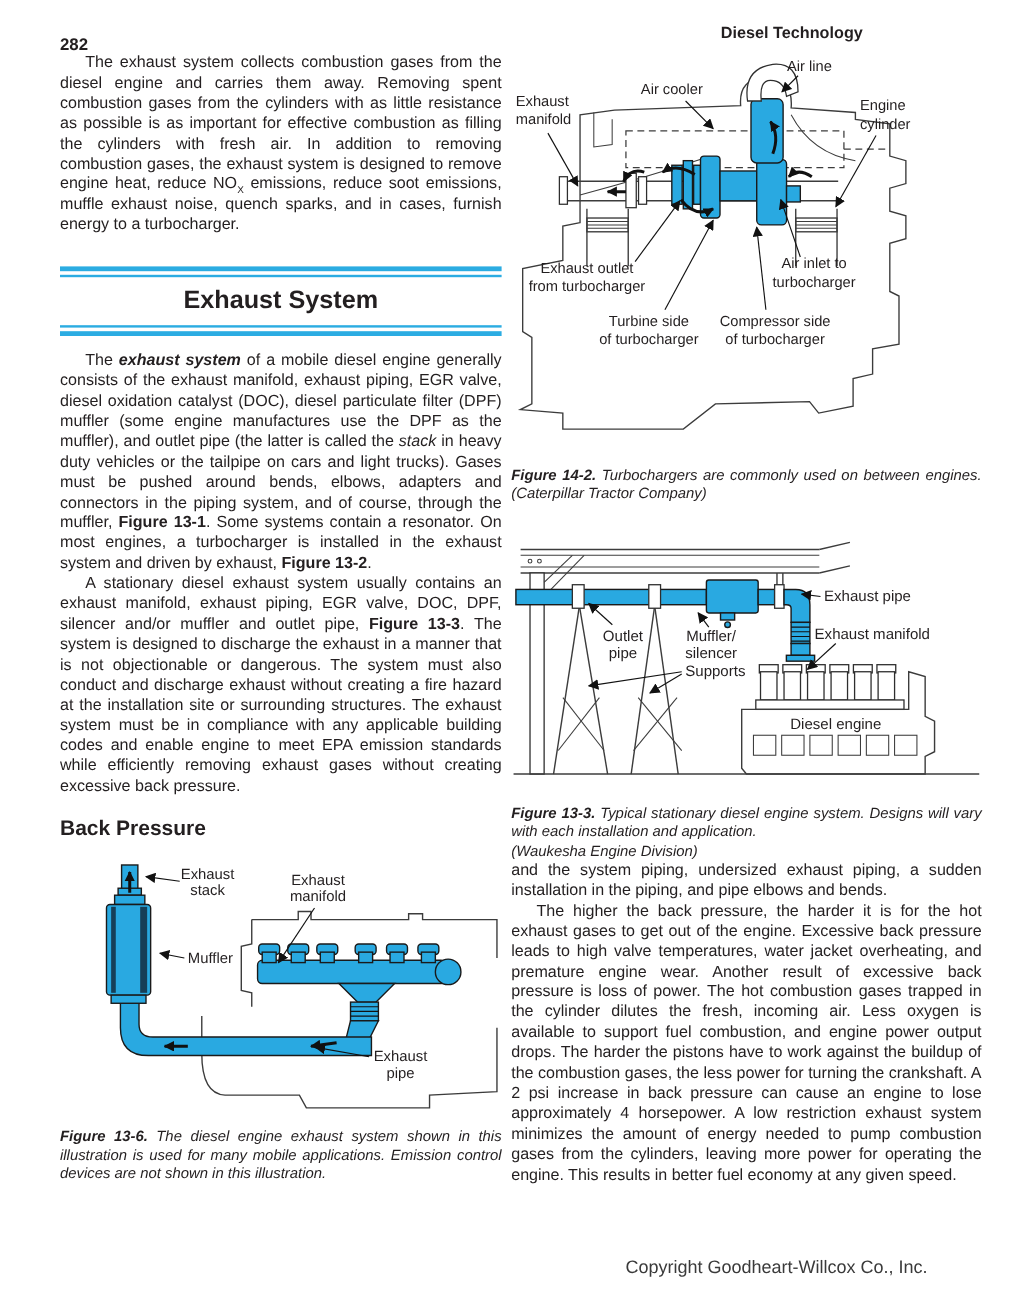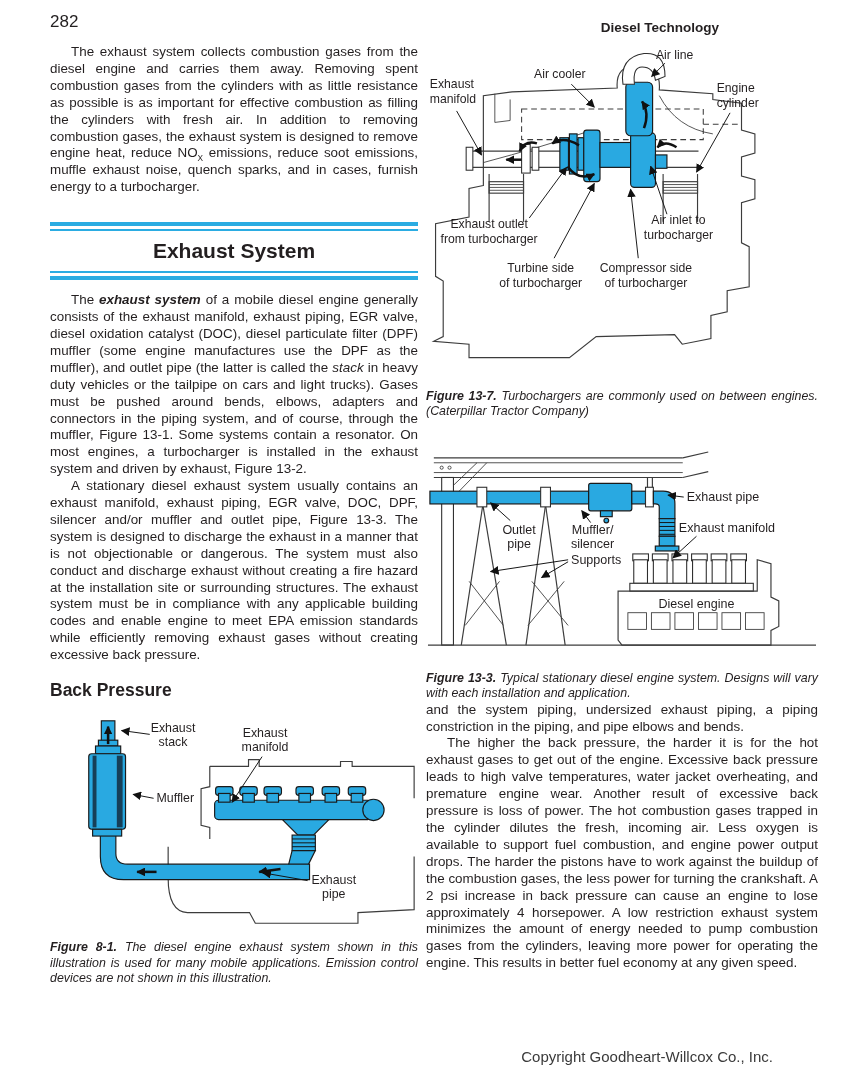--- a/index.html
+++ b/index.html
@@ -1,24 +1,24 @@
 <!DOCTYPE html>
 <html><head>
 <meta charset="utf-8">
 <style>
   html,body{margin:0;padding:0;background:#e8e8e8;}
   .page{position:relative;width:849px;height:1087px;background:#ffffff;margin:0 auto;
         font-family:"Liberation Sans",sans-serif;color:#231f20;overflow:hidden;}
-  .pgnum{position:absolute;left:50px;top:12px;font-size:17px;font-weight:normal;}
+  .pgnum{position:absolute;left:50px;top:29px;font-size:14px;font-weight:bold;}
   .runhead{position:absolute;left:408px;top:20px;width:311px;text-align:right;font-size:13.5px;font-weight:bold;}
   .colL{position:absolute;left:50px;top:44px;width:368px;}
   .colR{position:absolute;left:426px;top:40px;width:392px;}
   p.body{margin:0;font-size:13.4px;line-height:16.9px;text-align:justify;}
   p.ind{text-indent:21px;}
-  .b{font-weight:normal;}
+  .b{font-weight:bold;}
   .i{font-style:italic;}
   .bi{font-weight:bold;font-style:italic;}
   sub{font-size:0.62em;line-height:0;}
   .hdgbox{margin:26px 0 12px 0;}
   .rt{height:4px;background:#2bace2;}
   .rn{height:2px;background:#2bace2;margin-top:3px;}
   .rn2{height:2px;background:#2bace2;margin-bottom:3px;}
   .hdg1{font-size:21px;font-weight:bold;text-align:center;margin:8px 0;}
   .hdg2{font-size:17.5px;font-weight:bold;margin:16px 0 9px 0;}
   .cap{font-size:12.4px;line-height:15.4px;font-style:italic;text-align:justify;margin:0;}
@@ -143,21 +143,21 @@
         <text x="222" y="41" text-anchor="middle">manifold</text>
         <line class="lead" x1="219" y1="47" x2="188" y2="94" marker-end="url(#mkA)"></line>
         <text x="110" y="94">Muffler</text>
         <line class="lead" x1="107" y1="90" x2="86" y2="86" marker-end="url(#mkA)"></line>
         <text x="293" y="179" text-anchor="middle">Exhaust</text>
         <text x="293" y="193" text-anchor="middle">pipe</text>
         <line class="lead" x1="266" y1="175" x2="220" y2="167" marker-end="url(#mkA)"></line>
       </g>
     </svg>
 
-    <p class="cap cap1"><span class="fb">Figure 8-1.</span><span> The diesel engine exhaust system shown in this illustration is used for many mobile applications. Emission control devices are not shown in this illustration.</span></p>
+    <p class="cap cap1"><span class="fb">Figure 13-6.</span><span> The diesel engine exhaust system shown in this illustration is used for many mobile applications. Emission control devices are not shown in this illustration.</span></p>
   </div>
 
   <div class="colR">
 
     <svg class="fig" width="392" height="335" viewBox="0 0 410 350">
       <defs>
         <marker id="mkB" viewBox="0 0 10 10" refX="9" refY="5" markerWidth="9" markerHeight="9" markerUnits="userSpaceOnUse" orient="auto">
             <path d="M0,0 L10,5 L0,10 Z" fill="#111"></path>
           </marker>
       </defs>
@@ -234,21 +234,21 @@
         <line class="lead" x1="134" y1="228" x2="176" y2="150" marker-end="url(#mkB)"></line>
         <text x="230" y="242" text-anchor="middle">Compressor side</text>
         <text x="230" y="258" text-anchor="middle">of turbocharger</text>
         <line class="lead" x1="222" y1="228" x2="214" y2="156" marker-end="url(#mkB)"></line>
         <text x="264" y="192" text-anchor="middle">Air inlet to</text>
         <text x="264" y="208" text-anchor="middle">turbocharger</text>
         <line class="lead" x1="252" y1="182" x2="235" y2="132" marker-end="url(#mkB)"></line>
       </g>
     </svg>
 
-    <p class="cap cap2"><span class="fb">Figure 13-7.</span><span> Turbochargers are commonly used on between engines. (Caterpillar Tractor Company)</span></p>
+    <p class="cap cap2"><span class="fb">Figure 14-2.</span><span> Turbochargers are commonly used on between engines. (Caterpillar Tractor Company)</span></p>
 
     <svg class="fig fig3" width="392" height="211" viewBox="0 0 400 215">
       <defs>
         <marker id="mkC" viewBox="0 0 10 10" refX="9" refY="5" markerWidth="9" markerHeight="9" markerUnits="userSpaceOnUse" orient="auto">
             <path d="M0,0 L10,5 L0,10 Z" fill="#111"></path>
           </marker>
       </defs>
       <g>
         <line class="ln" x1="8" y1="14" x2="262" y2="14"></line>
         <line class="lt" x1="8" y1="19" x2="262" y2="19"></line>
@@ -340,20 +340,20 @@
         <line class="lead" x1="263" y1="54" x2="247" y2="52" marker-end="url(#mkC)"></line>
         <text x="258" y="90">Exhaust manifold</text>
         <line class="lead" x1="276" y1="94" x2="252" y2="116" marker-end="url(#mkC)"></line>
         <text x="148" y="122">Supports</text>
         <line class="lead" x1="145" y1="118" x2="66" y2="130" marker-end="url(#mkC)"></line>
         <line class="lead" x1="145" y1="120" x2="118" y2="136" marker-end="url(#mkC)"></line>
         <text x="276" y="167" text-anchor="middle">Diesel engine</text>
       </g>
     </svg>
 
-    <p class="cap cap3"><span class="fb">Figure 13-3.</span><span> Typical stationary diesel engine system. Designs will vary with each installation and application.</span></p>
-
-    <p class="body p5">and the system piping, undersized exhaust piping, a piping constriction in the piping, and pipe elbows and bends.</p>
+    <p class="cap cap3"><span class="fb">Figure 13-3.</span><span> Typical stationary diesel engine system. Designs will vary with each installation and application.</span><span class="blk">(Waukesha Engine Division)</span></p>
+
+    <p class="body p5">and the system piping, undersized exhaust piping, a sudden installation in the piping, and pipe elbows and bends.</p>
     <p class="body ind">The higher the back pressure, the harder it is for the hot exhaust gases to get out of the engine. Excessive back pressure leads to high valve temperatures, water jacket overheating, and premature engine wear. Another result of excessive back pressure is loss of power. The hot combustion gases trapped in the cylinder dilutes the fresh, incoming air. Less oxygen is available to support fuel combustion, and engine power output drops. The harder the pistons have to work against the buildup of the combustion gases, the less power for turning the crankshaft. A 2 psi increase in back pressure can cause an engine to lose approximately 4 horsepower. A low restriction exhaust system minimizes the amount of energy needed to pump combustion gases from the cylinders, leaving more power for operating the engine. This results in better fuel economy at any given speed.</p>
   </div>
 
   <div class="copyright">Copyright Goodheart-Willcox Co., Inc.</div>
 </div>
 
 </body></html>

